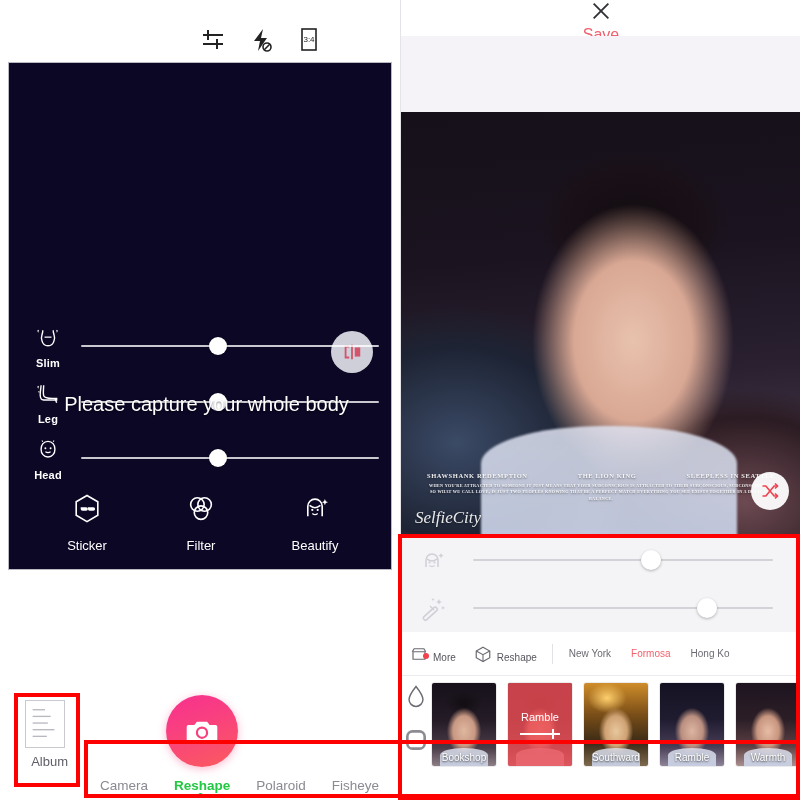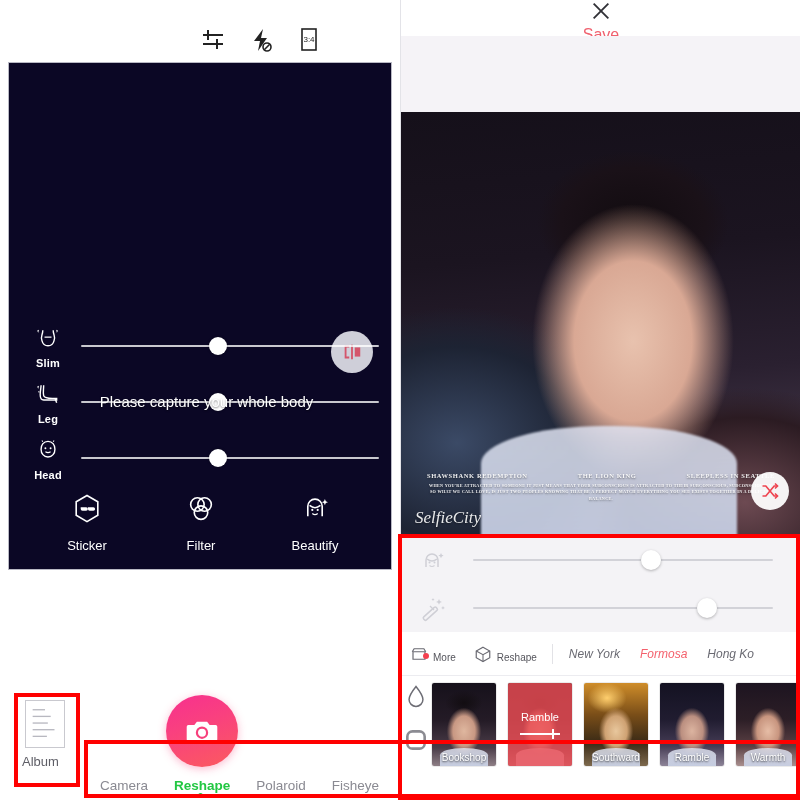--- a/index.html
+++ b/index.html
@@ -54,37 +54,37 @@
     position: absolute; left: 58px; right: 0; top: 20px;
     height: 2px; background: rgba(255,255,255,.78); border-radius: 2px;
   }
   .knob {
     position: absolute; top: 12px;
     width: 18px; height: 18px; border-radius: 50%;
     background: #fff; box-shadow: 0 0 3px rgba(0,0,0,.3);
   }
   .capture-hint {
     position: absolute; left: 0; right: 0; top: 330px;
-    text-align: center; color: #ffffff; font-size: 15px;
+    text-align: center; color: #ffffff; font-size: 20px;
     text-shadow: 0 1px 2px rgba(0,0,0,.5);
     pointer-events: none;
     padding-left: 13px;
   }
 
   .tool-row {
     position: absolute; left: 0; width: 384px; top: 428px;
     display: flex; justify-content: center; gap: 42px;
   }
   .tool { width: 72px; text-align: center; }
   .tool .tlabel { display: block; color: #fff; font-size: 13px; margin-top: 7px; }
 
   
   .album {
     position: absolute; left: 22px; top: 700px;
-    width: 46px; text-align: left;
+    width: 46px; text-align: right;
   }
   .album-thumb {
     width: 40px; height: 48px; background: #fff;
     border: 1px solid #c9c9cf; margin: 0 auto;
     display: block;
   }
   .album .alabel { display: block; font-size: 13px; color: #5e5e66; margin-top: 6px; }
 
   .shutter {
     position: absolute; left: 166px; top: 695px;
@@ -187,21 +187,21 @@
     position: absolute; top: 632px; left: 0; width: 400px; height: 44px;
     display: flex; align-items: center; background: #fff;
     border-bottom: 1px solid #ececf0; overflow: hidden;
   }
   .cat-item {
     display: flex; align-items: flex-end; gap: 5px;
     font-size: 10px; color: #55555c; padding: 0 9px; position: relative;
     white-space: nowrap;
   }
   .cat-sep { width: 1px; height: 20px; background: #e2e2e6; margin: 0 6px; }
-  .cat-tab { font-size: 12px; color: #6a6a72; padding: 0 10px; white-space: nowrap; font-style: italic; }
+  .cat-tab { font-size: 10px; color: #6a6a72; padding: 0 10px; white-space: nowrap; }
   .cat-tab.active { color: #f4606c; }
   .badge-dot {
     position: absolute; top: 8px; left: 22px;
     width: 6px; height: 6px; border-radius: 50%; background: #f4404f;
   }
 
   .filter-strip {
     position: absolute; top: 676px; left: 0; width: 400px; height: 124px;
     display: flex; align-items: flex-start; background: #fff; overflow: hidden;
   }

